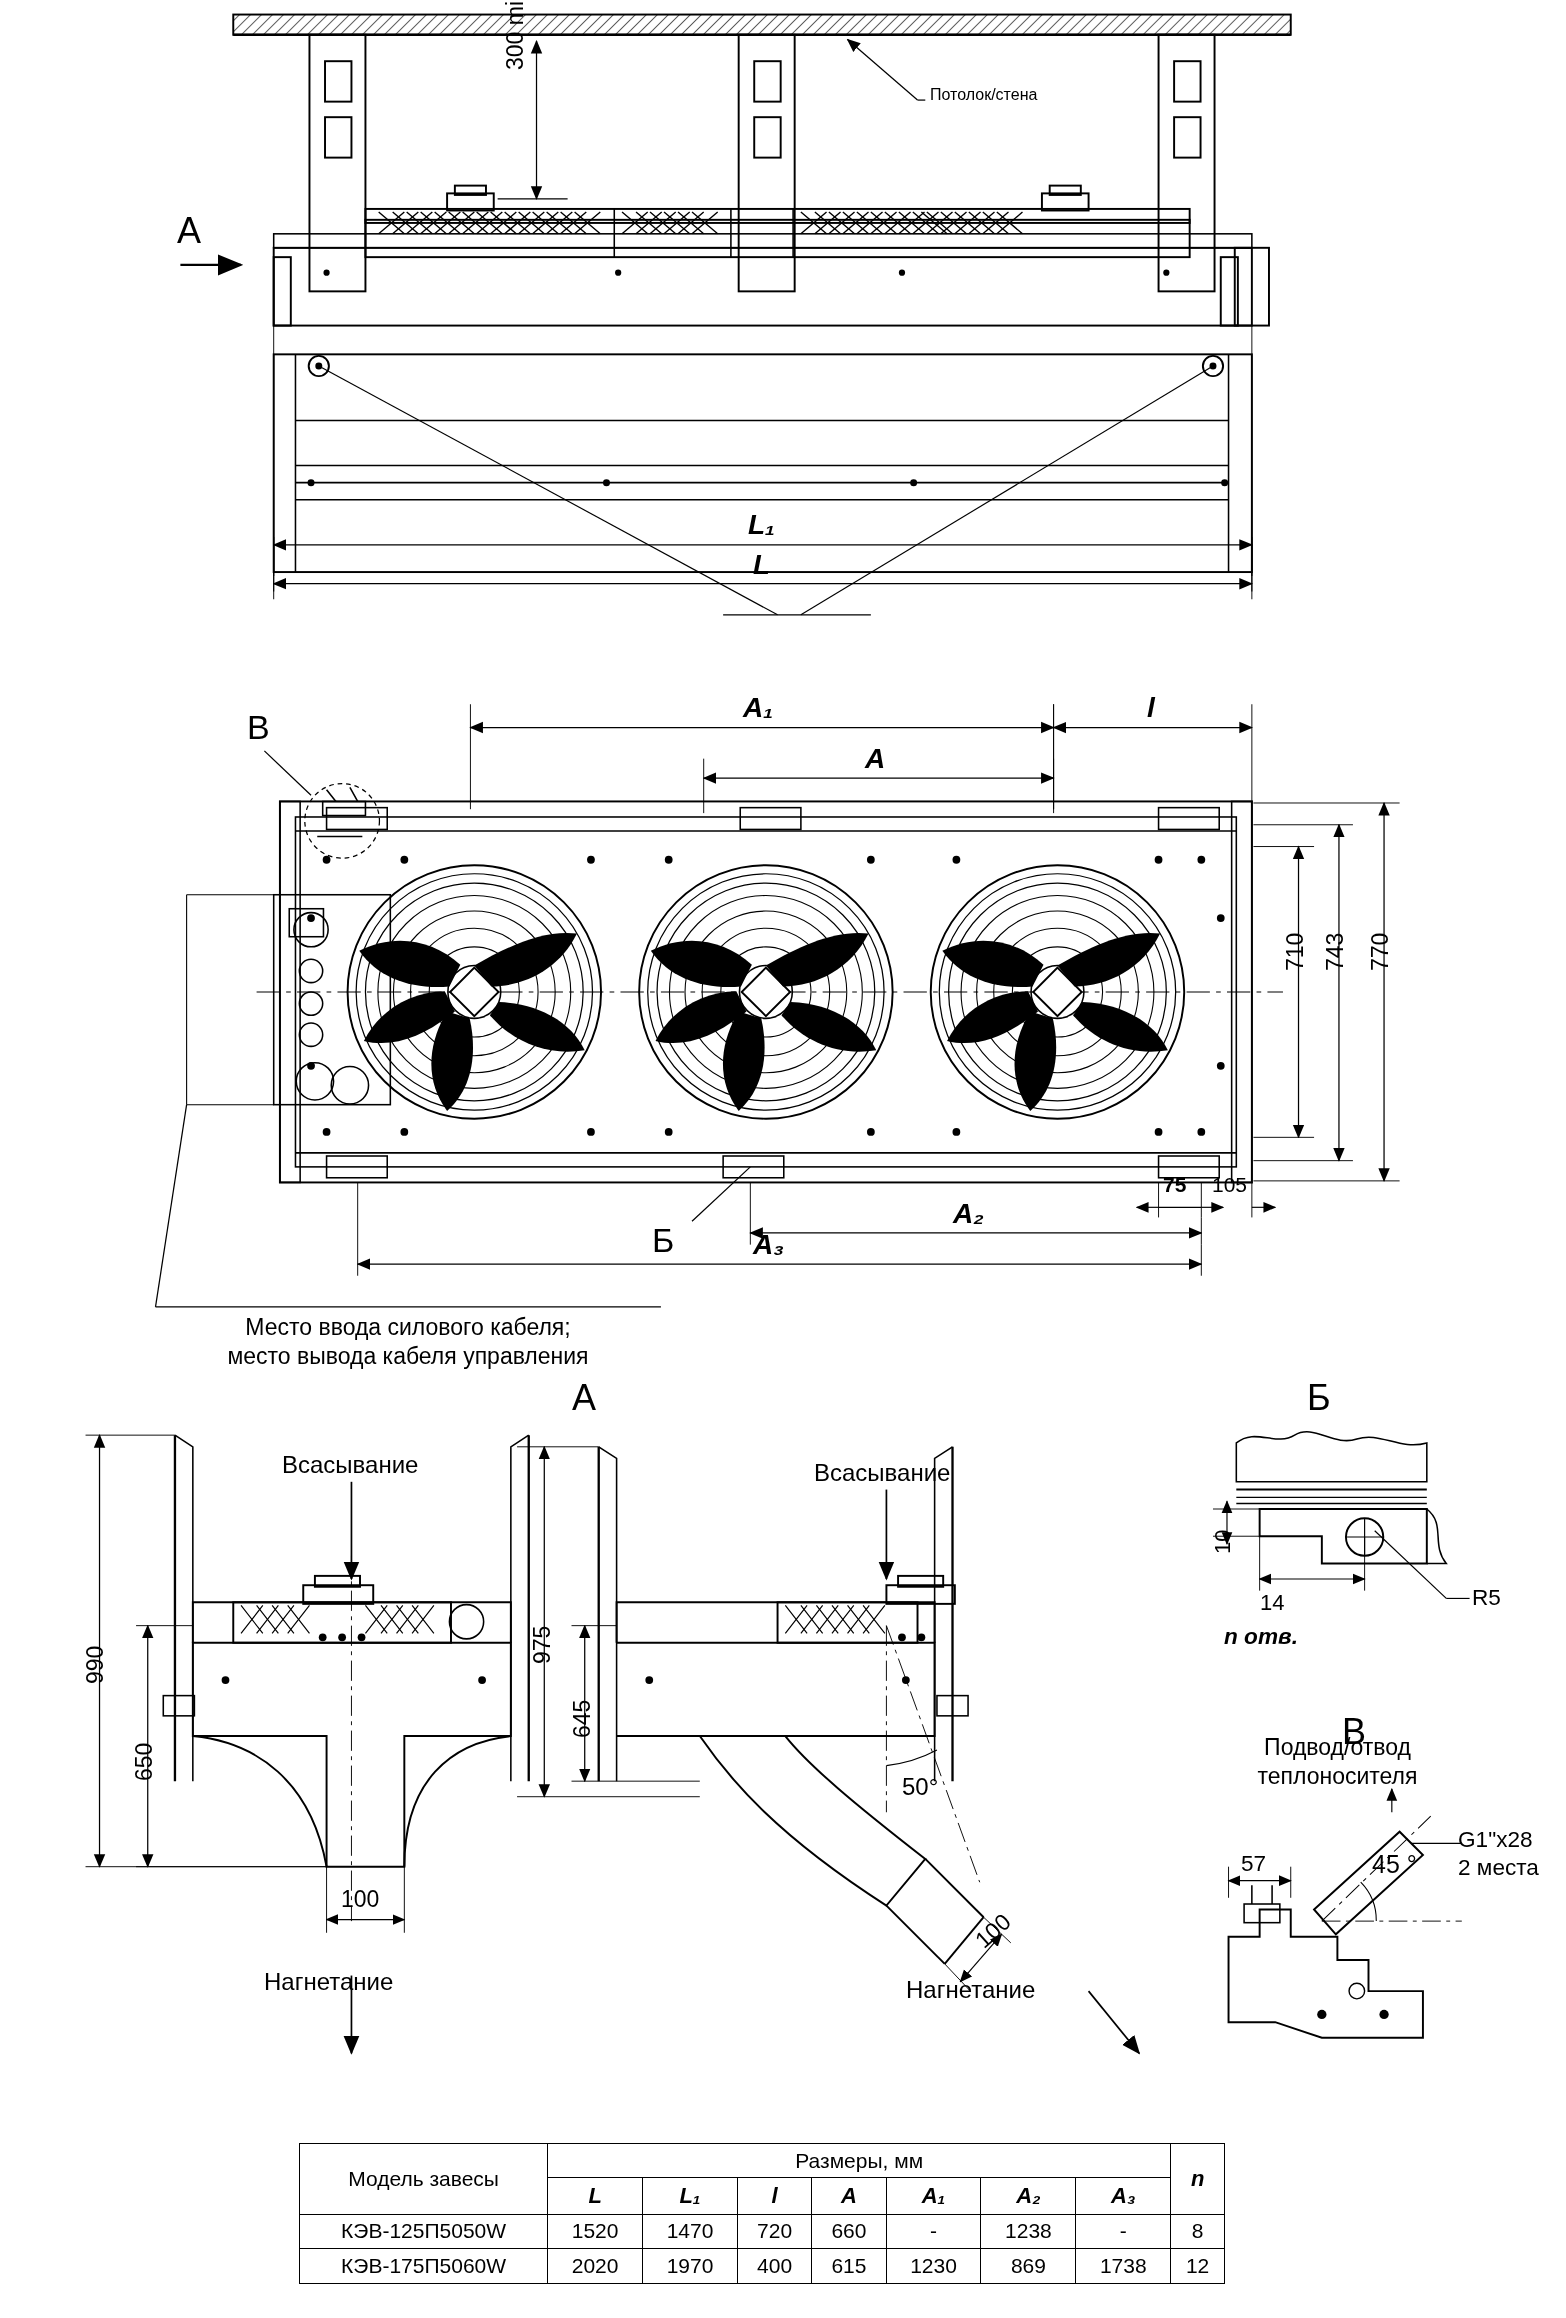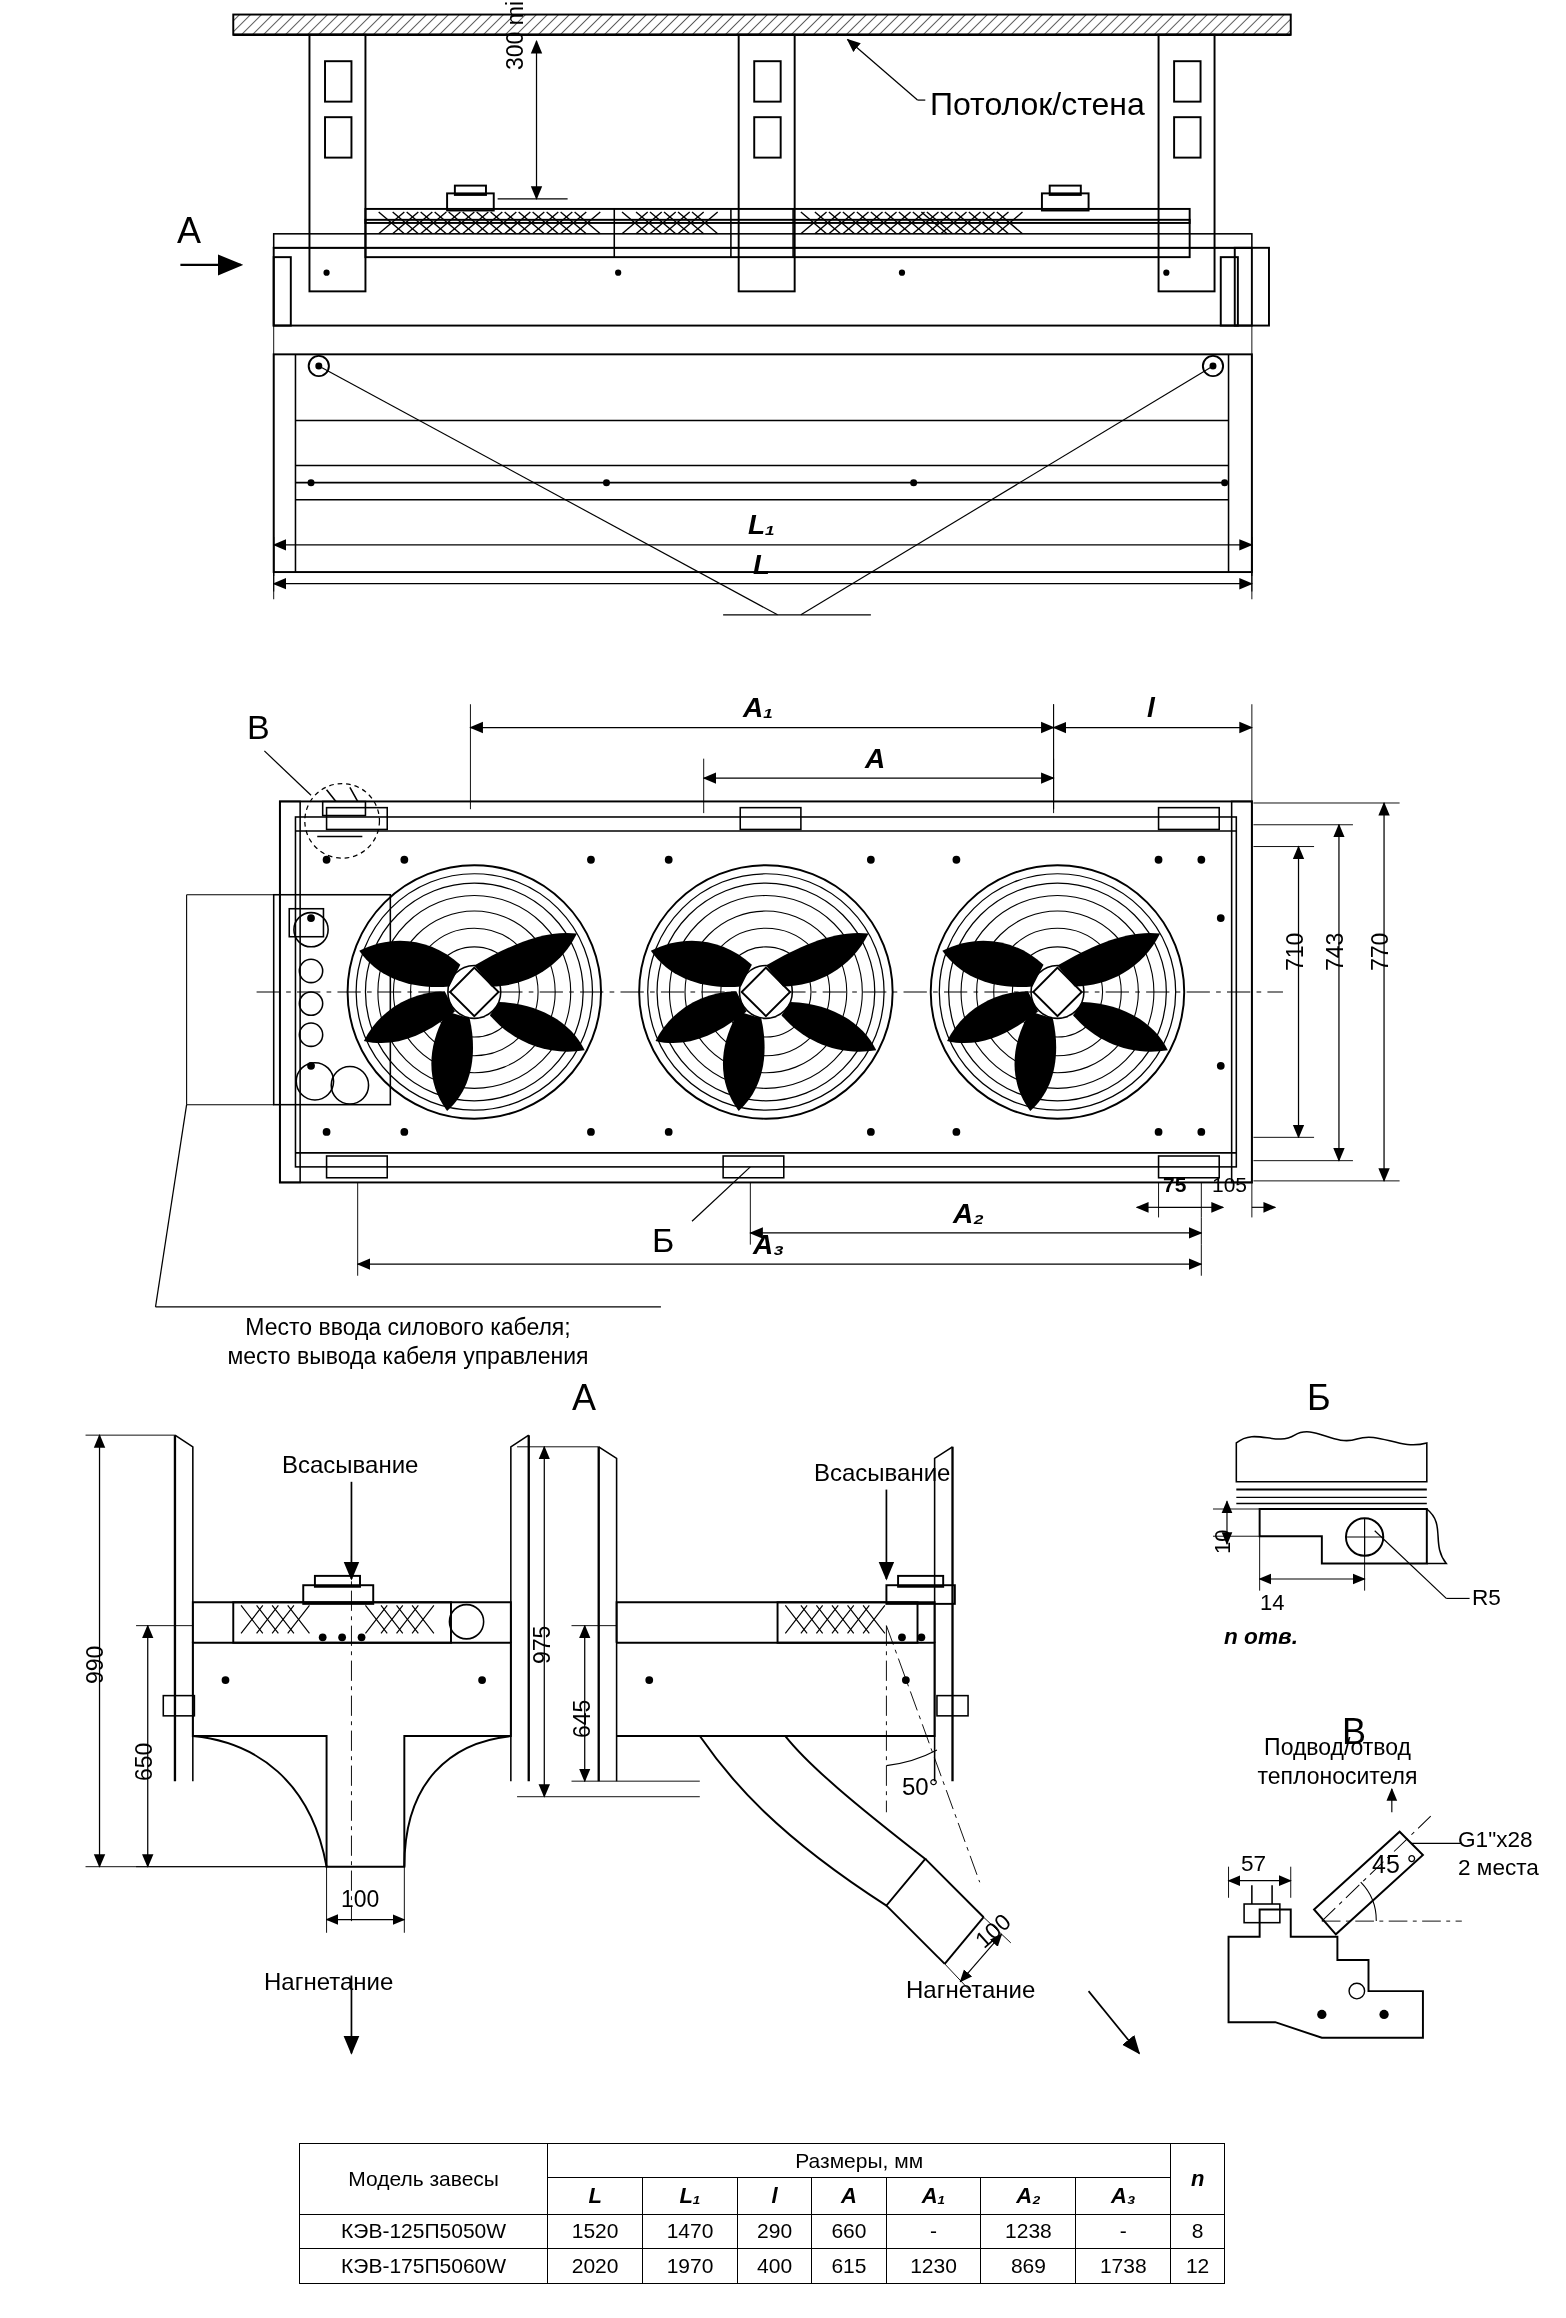--- a/index.html
+++ b/index.html
@@ -468,21 +468,21 @@
     <line x1="1580" y1="2418" x2="1660" y2="2418" stroke-width="1.5" marker-start="url(#arrT)" marker-end="url(#arrH)"></line>
 
     <line x1="1815" y1="2370" x2="1880" y2="2370" stroke-width="1.5"></line>
 
     <line x1="1790" y1="2330" x2="1790" y2="2300" stroke-width="1.5" marker-end="url(#arrH)"></line>
   </g>
 
   </g>
 </svg>
 
-<div class="lbl" style="left:930px;top:86px;font-size:32px;">Потолок/стена</div>
+<div class="lbl" style="left:930px;top:86px;font-size:16px;">Потолок/стена</div>
 <div class="lbl" style="left:502px;top:70px;font-size:23px;transform:rotate(-90deg);transform-origin:left top;">300 min</div>
 <div class="lbl ital" style="left:748px;top:509px;font-size:28px;">L₁</div>
 <div class="lbl ital" style="left:753px;top:549px;font-size:28px;">L</div>
 <div class="lbl" style="left:177px;top:210px;font-size:36px;">A</div>
 
 <div class="lbl" style="left:247px;top:708px;font-size:34px;">В</div>
 <div class="lbl" style="left:652px;top:1221px;font-size:34px;">Б</div>
 
 <div class="lbl ital" style="left:743px;top:692px;font-size:28px;">A₁</div>
 <div class="lbl ital" style="left:1147px;top:692px;font-size:28px;">l</div>
@@ -536,21 +536,21 @@
       <td class="italhdr">l</td>
       <td class="italhdr">A</td>
       <td class="italhdr">A₁</td>
       <td class="italhdr">A₂</td>
       <td class="italhdr">A₃</td>
     </tr>
     <tr>
       <td>КЭВ-125П5050W</td>
       <td>1520</td>
       <td>1470</td>
-      <td>290</td>
+      <td>720</td>
       <td>660</td>
       <td>-</td>
       <td>1238</td>
       <td>-</td>
       <td>8</td>
     </tr>
     <tr>
       <td>КЭВ-175П5060W</td>
       <td>2020</td>
       <td>1970</td>

